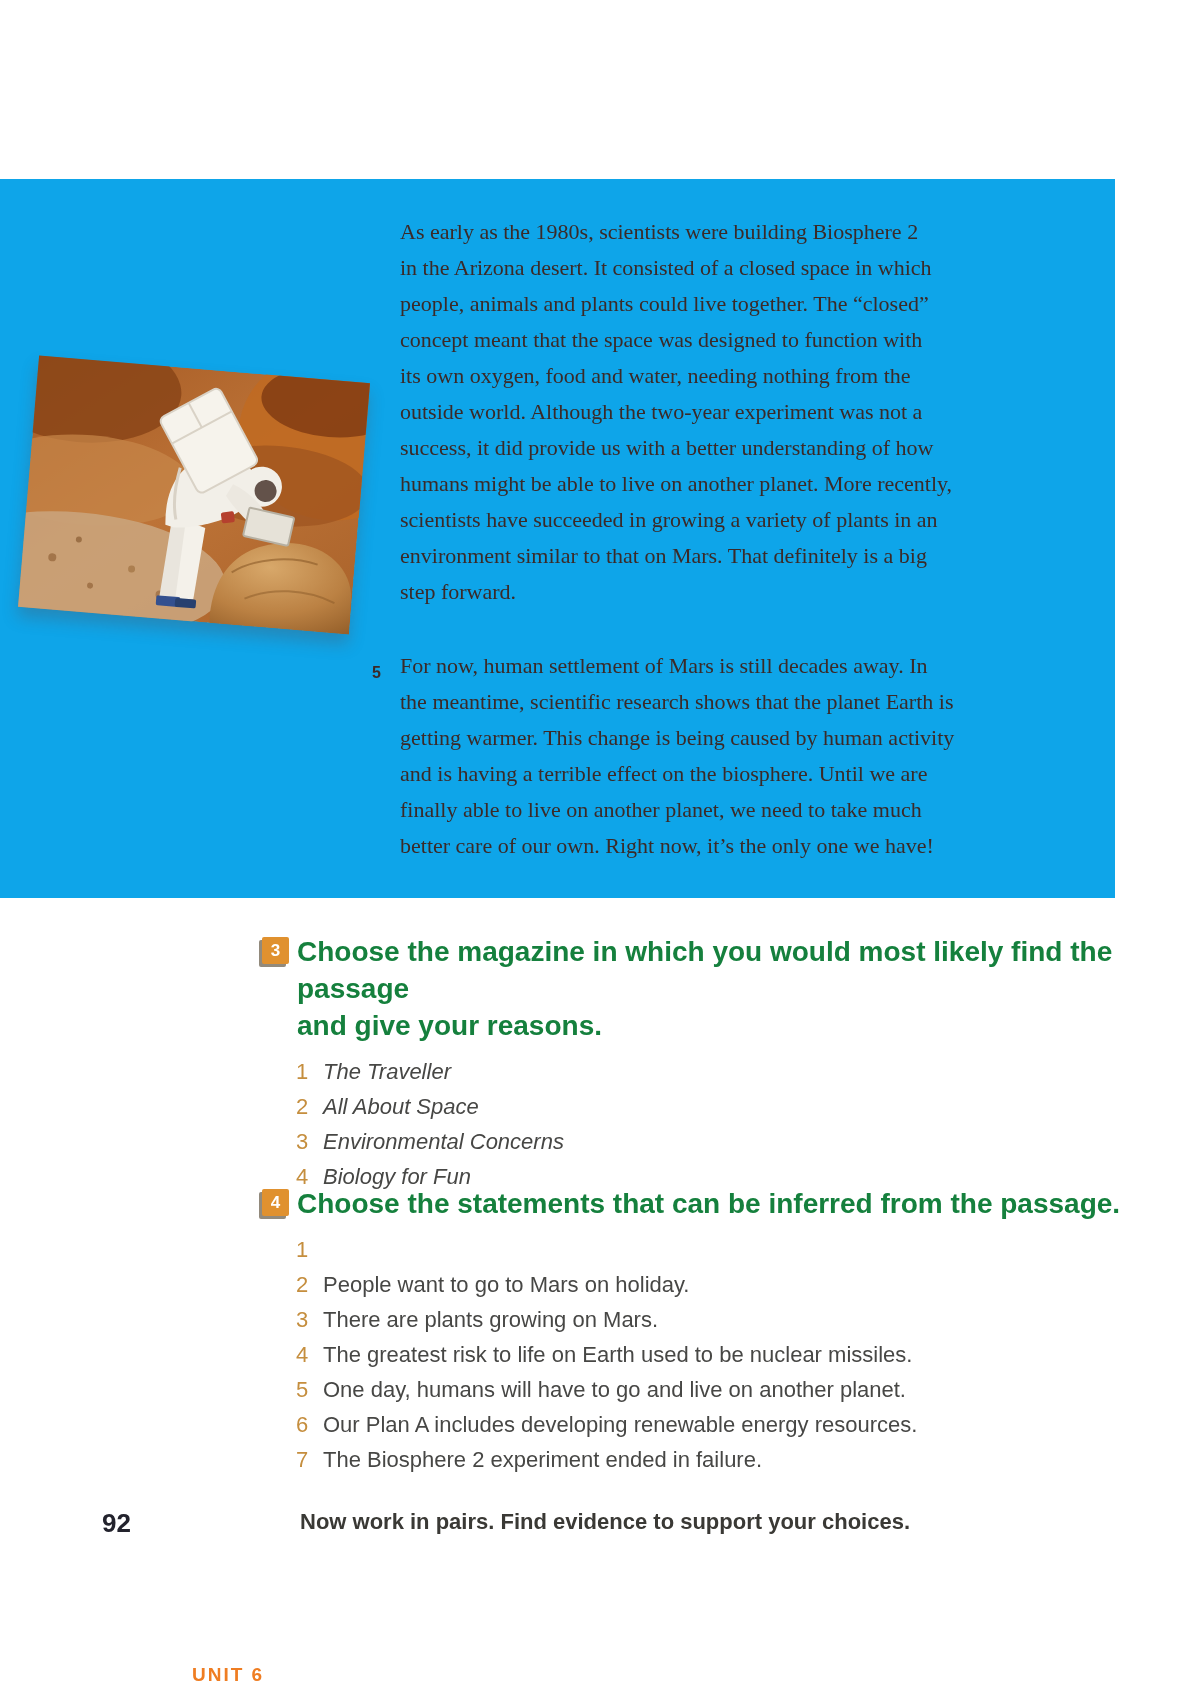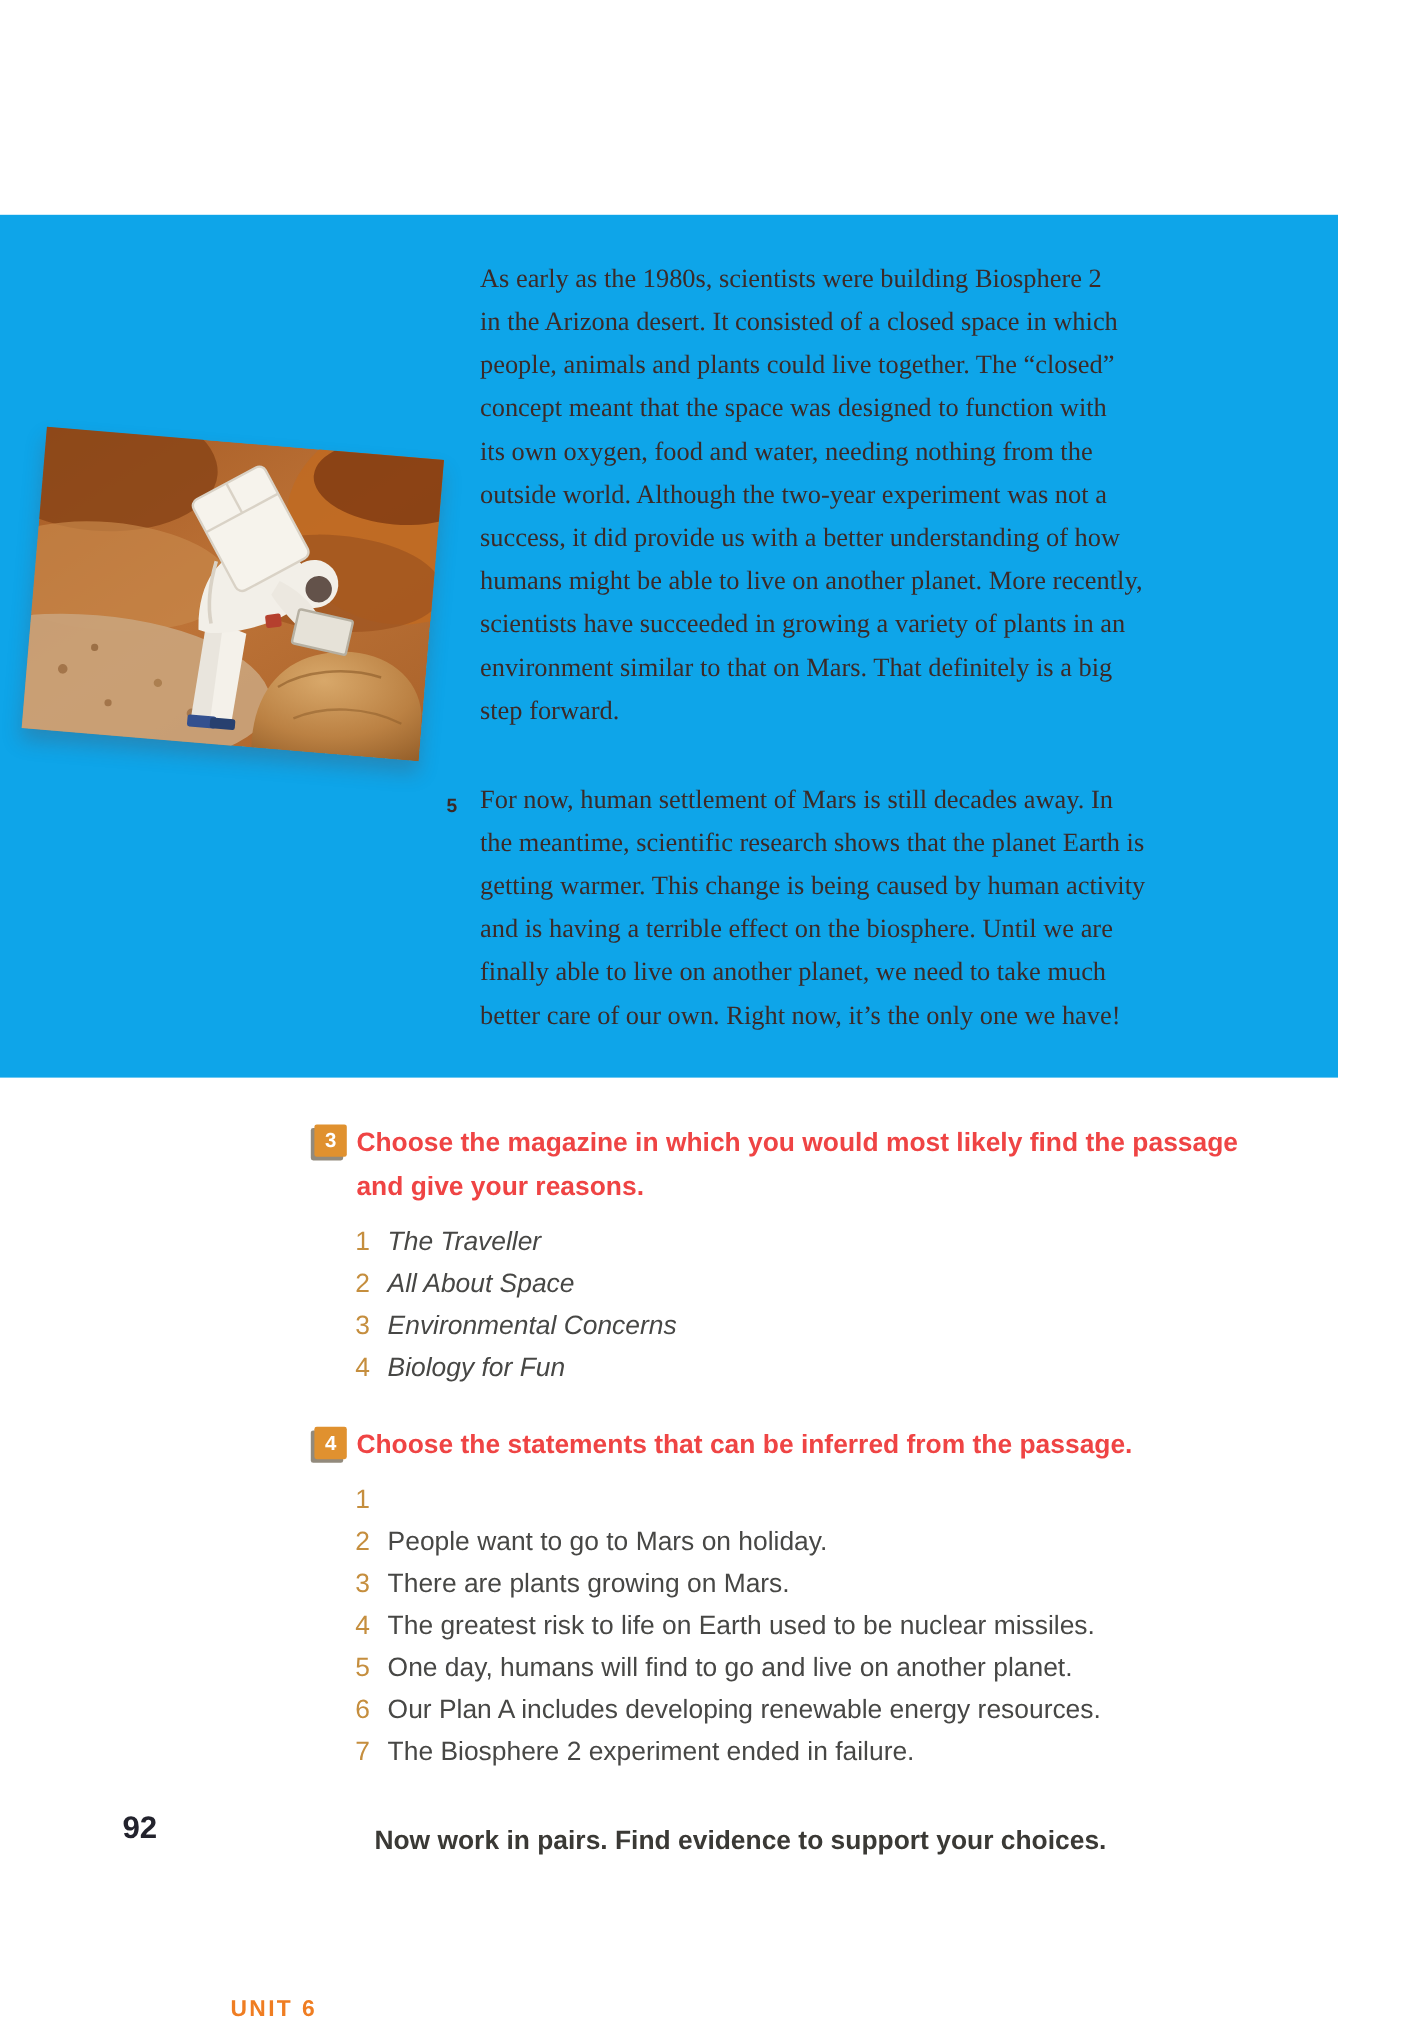--- a/index.html
+++ b/index.html
@@ -46,32 +46,32 @@
     flex:0 0 auto;
     width:27px;height:27px;margin-top:4px;
     background:#e0912f;
     color:#ffffff;font-weight:bold;font-size:17px;
     display:flex;align-items:center;justify-content:center;
     border-radius:2px;
     box-shadow:-3px 3px 0 #928a7c;
   }
   .prompt{
     margin-left:8px;padding-left:0;
-    font-weight:bold;font-size:22px;line-height:37px;
-    white-space:pre-line;color:#ef4444;
+    font-weight:bold;font-size:28px;line-height:37px;
+    white-space:pre-line;color:#15803d;
   }
   .options{margin:10px 0 0 34px;}
   .option{display:flex;font-size:22px;line-height:35px;color:#474745;}
   .opt-num{
     flex:0 0 auto;width:18px;margin-right:9px;
     color:#c58e3e;text-align:left;
   }
   .italic-opts .opt-text{font-style:italic;}
   .pairwork{
-    position:absolute;left:296px;top:1505px;margin:16px;
+    position:absolute;left:296px;top:1505px;margin:4px;
     font-weight:bold;font-size:22px;color:#3a3935;
   }
   
   .pagenum{
     position:absolute;left:102px;top:1508px;
     font-weight:bold;font-size:26px;color:#23232d;
   }
   .unitlabel{
     position:absolute;left:192px;top:1664px;
     font-weight:bold;font-size:19px;color:#ef7d22;
@@ -214,21 +214,21 @@
           <span class="opt-text">There are plants growing on Mars.</span>
         </div>
 
         <div class="option">
           <span class="opt-num">4</span>
           <span class="opt-text">The greatest risk to life on Earth used to be nuclear missiles.</span>
         </div>
 
         <div class="option">
           <span class="opt-num">5</span>
-          <span class="opt-text">One day, humans will find to go and live on another planet.</span>
+          <span class="opt-text">One day, humans will have to go and live on another planet.</span>
         </div>
 
         <div class="option">
           <span class="opt-num">6</span>
           <span class="opt-text">Our Plan A includes developing renewable energy resources.</span>
         </div>
 
         <div class="option">
           <span class="opt-num">7</span>
           <span class="opt-text">The Biosphere 2 experiment ended in failure.</span>

